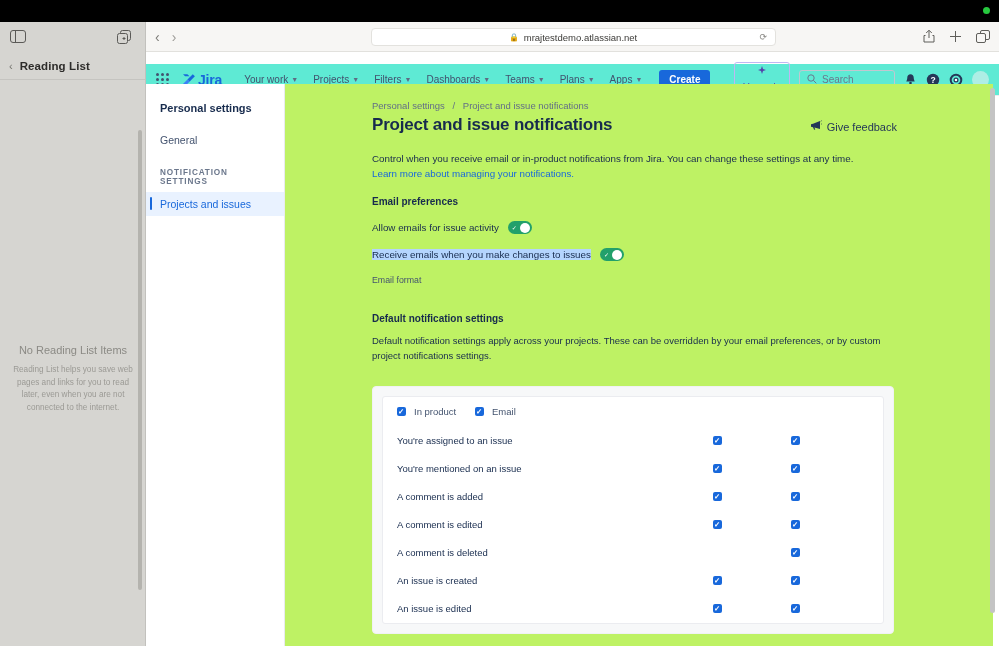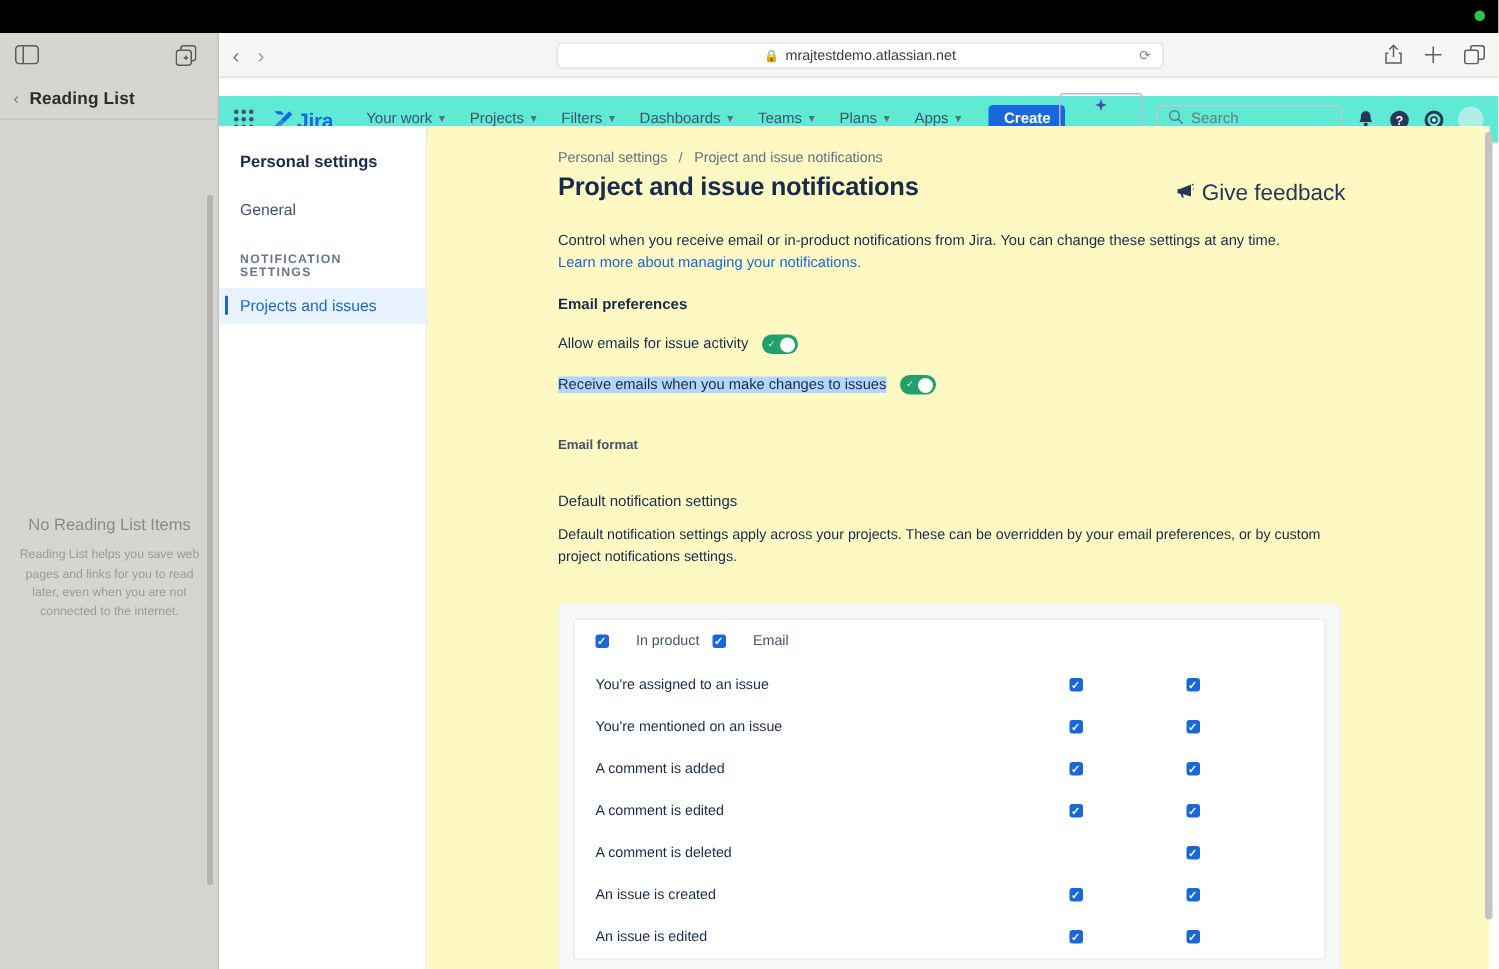--- a/index.html
+++ b/index.html
@@ -125,21 +125,21 @@
   .upgrade-btn {
     display: flex; align-items: center; gap: 4px;
     border: 1px solid #c0b6f2; border-radius: 3px;
     padding: 3px 8px; font-size: 10px; color: #5243aa; font-weight: 500;
     white-space: nowrap;
     flex-direction: column;
   }
   .search-box {
     display: flex; align-items: center; gap: 5px;
     border: 1px solid #c1c7d0; border-radius: 3px;
-    width: 124px; height: 20px; padding: 0 7px;
+    width: 96px; height: 20px; padding: 0 7px;
   }
   .search-box span { font-size: 10px; color: #6b778c; }
   .nav-icon-btn { color: #42526e; display: flex; align-items: center; }
   .avatar-ghost {
     width: 17px; height: 17px; border-radius: 50%;
     background: #f0f1f3; opacity: .55;
   }
 
   
   .settings-nav {
@@ -161,32 +161,32 @@
   .sn-item.active { background: #e9f2ff; color: #1868db; font-weight: 500; }
   .sn-item.active::before {
     content: ""; position: absolute; left: 4px; top: 5px;
     width: 2px; height: 13px; background: #1868db; border-radius: 1px;
   }
 
   
   .content {
     position: absolute; left: 285px; top: 84px;
     width: 708px; height: 562px;
-    background: #fef9c3;
+    background: #bef264;
     padding: 16px 0 0 87px;
     overflow: hidden;
   }
   .breadcrumb { font-size: 9.5px; color: #626f86; margin-bottom: 4px; }
   .breadcrumb .sep { margin: 0 5px; }
 
   .page-head { display: flex; align-items: flex-start; justify-content: space-between; padding-right: 96px; }
   .page-title { font-size: 17px; font-weight: bold; color: #172b4d; letter-spacing: -.2px; }
   .give-feedback {
     display: flex; align-items: center; gap: 5px;
-    font-size: 15px; color: #253858; margin-top: 5px; white-space: nowrap; justify-content: space-between;
+    font-size: 11px; color: #253858; margin-top: 5px; white-space: nowrap; justify-content: space-between;
   }
 
   .intro { margin-top: 16px; font-size: 9.8px; color: #172b4d; line-height: 1.55; }
   .link { color: #1868db; display: block; }
 
   .sec-head { margin-top: 15px; font-size: 10px; font-weight: bold; color: #172b4d; }
 
   .pref-row { display: flex; align-items: center; gap: 9px; margin-top: 14px; }
   .pref-label { font-size: 9.8px; color: #172b4d; }
   .pref-label.selected { background: #b4d5fe; }
@@ -197,50 +197,50 @@
   }
   .toggle .knob {
     position: absolute; right: 1.5px; top: 1.5px;
     width: 10px; height: 10px; border-radius: 50%; background: #fff;
   }
   .toggle .tick {
     position: absolute; left: 4px; top: 3.5px;
     color: #fff; font-size: 6px; line-height: 6px;
   }
 
-  .field-label { margin-top: 28px; font-size: 8.8px; font-weight: bold; color: #44546f; }
+  .field-label { margin-top: 14px; font-size: 8.8px; font-weight: normal; color: #44546f; }
   .select-box {
     margin-top: 5px; width: 150px; height: 24px;
     border: 1px solid #b3bac5; border-radius: 3px;
     display: flex; align-items: center; justify-content: space-between;
     padding: 0 9px; background: #fff;
   }
   .select-box span { font-size: 10px; color: #172b4d; }
   .select-caret { font-size: 8px; color: #42526e; }
 
-  .sec-head2 { margin-top: 28px; font-size: 10px; font-weight: normal; color: #172b4d; }
+  .sec-head2 { margin-top: 28px; font-size: 10px; font-weight: bold; color: #172b4d; }
   .sec-desc { margin-top: 10px; font-size: 9.5px; color: #172b4d; line-height: 1.55; max-width: 530px; }
 
   .table-outer {
     margin-top: 22px; width: 522px;
     background: #f7f8f9; border: 1px solid #f1f2f4; border-radius: 4px;
     padding: 9px;
   }
   .table-card {
     background: #ffffff; border: 1px solid #ebecf0; border-radius: 3px;
     overflow: hidden;
   }
   .trow {
     display: flex; align-items: center; height: 28px;
     padding: 0 14px; font-size: 9.5px; color: #172b4d;
   }
   .trow.head { height: 30px; }
   .trow .label { flex: 1; }
   .trow.head .label { color: #44546f; }
-  .col { width: 78px; display: flex; align-items: center; gap: 18px; }
+  .col { width: 78px; display: flex; align-items: center; gap: 8px; }
   .cb {
     width: 9px; height: 9px; border-radius: 2px;
     background: #1868db; position: relative; flex: none;
   }
   .cb::after {
     content: "✓"; position: absolute; left: 1px; top: -1.5px;
     color: #fff; font-size: 7.5px; line-height: 11px; font-weight: bold;
   }
   .cb.empty { background: transparent; }
   .cb.empty::after { content: ""; }

